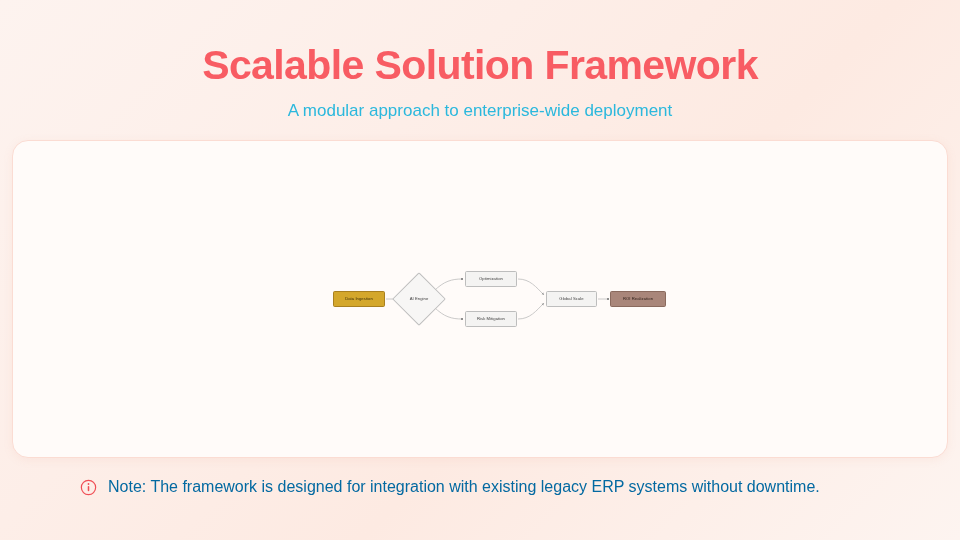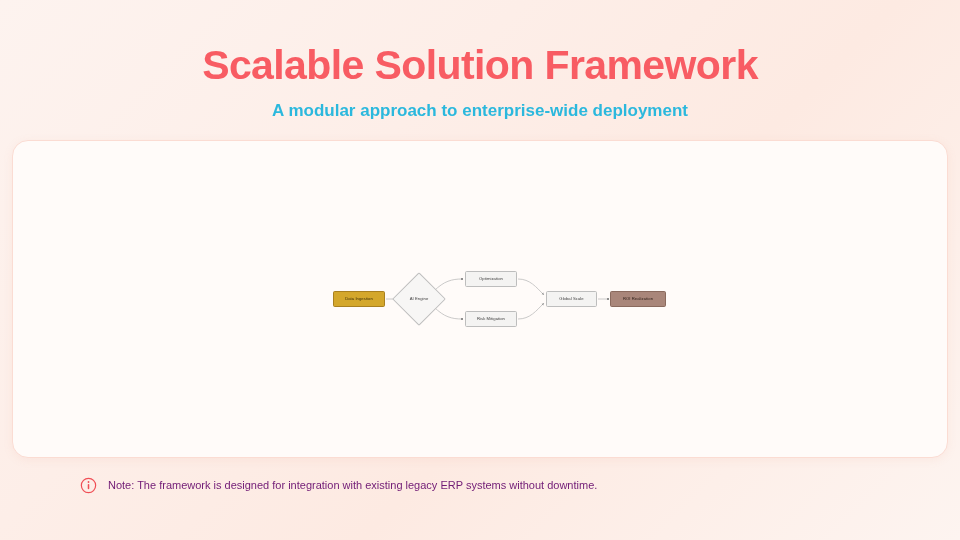--- a/index.html
+++ b/index.html
@@ -32,21 +32,21 @@
     font-weight: 700;
     letter-spacing: -0.6px;
     color: #f85c63;
     line-height: 1.05;
     margin: 0;
     text-align: center;
   }
   .subtitle {
     margin: 14px 0 0 0;
     font-size: 17px;
-    font-weight: 700;
+    font-weight: 400;
     color: #2bb8dd;
     line-height: 1.2;
   }
 
   
   .card {
     position: absolute;
     left: 12px;
     top: 140px;
     width: 936px;
@@ -113,22 +113,22 @@
     align-items: center;
     gap: 11px;
   }
   .note-icon {
     flex: 0 0 auto;
     width: 17px;
     height: 17px;
     display: block;
   }
   .note-text {
-    font-size: 11px;
-    color: #701a75;
+    font-size: 16px;
+    color: #0369a1;
     line-height: 1.3;
   }
 </style>
 </head>
 <body>
 
 <div class="page">
 
   <div class="header">
     <h1 class="title">Scalable Solution Framework</h1>

